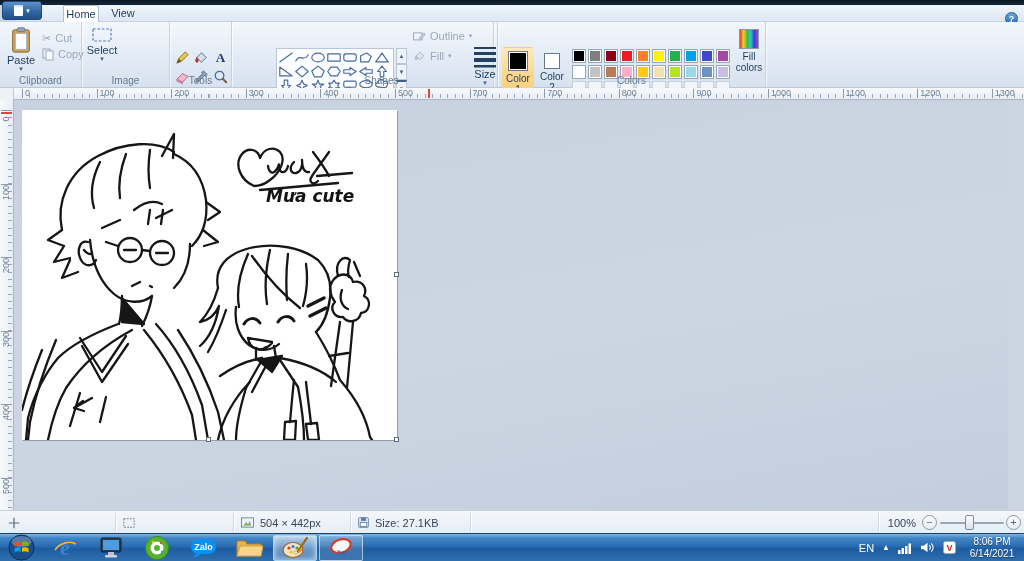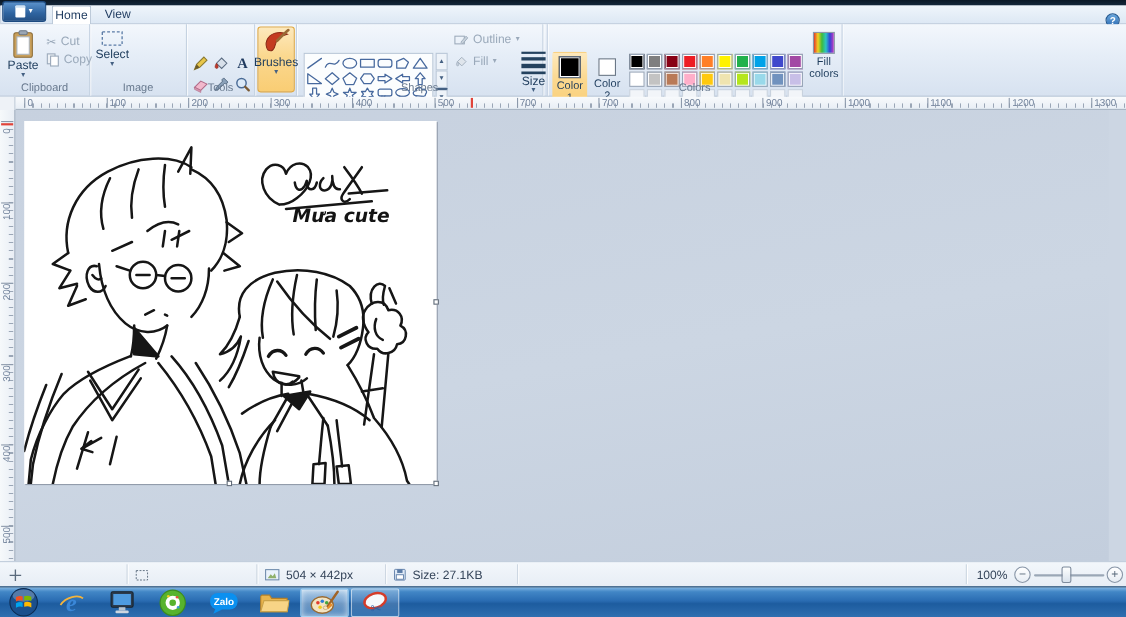--- a/index.html
+++ b/index.html
@@ -1,21 +1,21 @@
 <!DOCTYPE html>
 <html><head>
 <meta charset="utf-8">
 <style>
   *{margin:0;padding:0;box-sizing:border-box}
   body{background:#222}
   .screen{position:relative;width:1024px;height:561px;overflow:hidden;
     font-family:"Liberation Sans",sans-serif;background:#ccd6e3;-webkit-font-smoothing:antialiased}
   
   .titlebar{position:absolute;left:0;top:0;right:0;height:5px;background:linear-gradient(#0b1826,#15283c)}
-  .tabrow{position:absolute;left:1px;top:5px;right:0;height:17px;
+  .tabrow{position:absolute;left:17px;top:5px;right:0;height:17px;
     background:linear-gradient(#eff5fb,#dde8f4);border-bottom:1px solid #c6d2e0}
   .appmenu{position:absolute;left:2px;top:1px;width:40px;height:19px;border:1px solid #1c4a80;border-radius:3px;
     background:linear-gradient(#5b92cc,#2e639f 60%,#245084);display:flex;align-items:center;justify-content:center;gap:3px;cursor:default;z-index:5}
   .appmenu .doc{width:9px;height:11px;background:#fff;border-radius:1px;box-shadow:inset 0 2px 0 #cfe2f4}
   .appmenu .dd{color:#fff;font-size:7px;line-height:7px}
   .tab{position:absolute;top:0;height:17px;line-height:17px;text-align:center;font-size:11px;color:#1e3a5f;cursor:default}
   .tab.active{background:#fff;border:1px solid #aebed0;border-bottom:none;border-radius:2px 2px 0 0}
   .helpbtn{position:absolute;right:6px;top:7px;width:13px;height:13px;border-radius:50%;border:1px solid #24588f;
     background:linear-gradient(#6aa7dd,#2f6db3);color:#fff;font-size:9px;line-height:12px;text-align:center;font-weight:bold}
   
@@ -176,30 +176,20 @@
           <div class="tool-cell">
             <svg width="17" height="17" viewBox="0 0 18 18">
               <circle cx="8" cy="8" r="4.5" fill="#dceaf8" stroke="#4a6b96" stroke-width="1.4"></circle>
               <line x1="11.5" y1="11.5" x2="15" y2="15" stroke="#7a5a34" stroke-width="2.2" stroke-linecap="round"></line>
             </svg>
           </div>
         </div>
       <div class="caption">Tools</div>
     </div>
 
-    <div class="group" style="left:232px;width:38px">
-      <div class="bigbtn hl-orange" style="left:2px;top:2px;width:34px;height:60px">
-        <svg width="26" height="26" viewBox="0 0 28 28">
-          <path d="M6,22 C2,16 5,8 13,5.5 C19,3.8 24,6 25,6.5 C18,8 14,12.5 13,17.5 C12.2,21.5 10,24 6,22 Z" fill="#c43b20" stroke="#8a2a16" stroke-width="1"></path>
-          <path d="M15,13 C18.5,9.5 22.5,5.5 26,2.5" stroke="#9a6a34" stroke-width="2.6" stroke-linecap="round" fill="none"></path>
-        </svg>
-        <span>Brushes</span>
-        <span class="dd">▾</span>
-      </div>
-    </div>
 
     <div class="group" style="left:270px;width:224px">
       <div class="shape-panel" style="left:6px">
           <div class="shape-cell">
             <svg width="16" height="13" viewBox="0 0 18 14">
               <line x1="2" y1="12" x2="16" y2="2" fill="none" stroke="#47699e" stroke-width="1.3" stroke-linecap="round" stroke-linejoin="round"></line>
             </svg>
           </div>
           <div class="shape-cell">
             <svg width="16" height="13" viewBox="0 0 18 14">
@@ -628,14 +618,36 @@
             <path d="M16.2,17.5 C17.5,15.8 18.6,14.4 19.6,13.2 L21.5,15 C20,16.5 18.5,17.8 17.5,18.6 Z" fill="#e88c28"></path>
           </svg>
         </div>
         <div class="tbtn open">
           <svg width="26" height="26" viewBox="0 0 26 26">
             <ellipse cx="13" cy="11" rx="10" ry="6.5" fill="#f6f9fc" stroke="#d43c2a" stroke-width="2.2" transform="rotate(-18 13 11)"></ellipse>
             <text x="14" y="22" text-anchor="middle" font-size="12" fill="#2a62a8">✂</text>
           </svg>
         </div>
       </div>
+    <div class="tray">
+      <span class="lang">EN</span>
+      <span class="hid">▲</span>
+      <svg width="14" height="12" viewBox="0 0 14 12">
+        <rect x="0" y="8" width="2.5" height="4" fill="#fff"></rect>
+          <rect x="3.5" y="6" width="2.5" height="6" fill="#fff"></rect>
+        <rect x="7" y="4" width="2.5" height="8" fill="#fff"></rect>
+          <rect x="10.5" y="1.5" width="2.5" height="10.5" fill="#fff"></rect>
+      </svg>
+      <svg width="15" height="13" viewBox="0 0 16 14">
+        <path d="M1,5 L4,5 L8,2 L8,12 L4,9 L1,9 Z" fill="#fff"></path>
+        <path d="M10,4.5 A3.5,3.5 0 0 1 10,9.5 M12,2.5 A6,6 0 0 1 12,11.5" stroke="#fff" stroke-width="1.2" fill="none"></path>
+      </svg>
+      <svg width="13" height="13" viewBox="0 0 13 13">
+        <rect x="0.5" y="0.5" width="12" height="12" rx="2" fill="#fff" stroke="#9aa"></rect>
+        <text x="6.5" y="10" text-anchor="middle" font-size="9" font-weight="bold" fill="#d42b1e" font-family="Liberation Sans, sans-serif">V</text>
+      </svg>
+      <div class="clock">
+        <div>8:06 PM</div>
+        <div>6/14/2021</div>
+      </div>
+    </div>
   </div>
 </div>
 
 </body></html>

